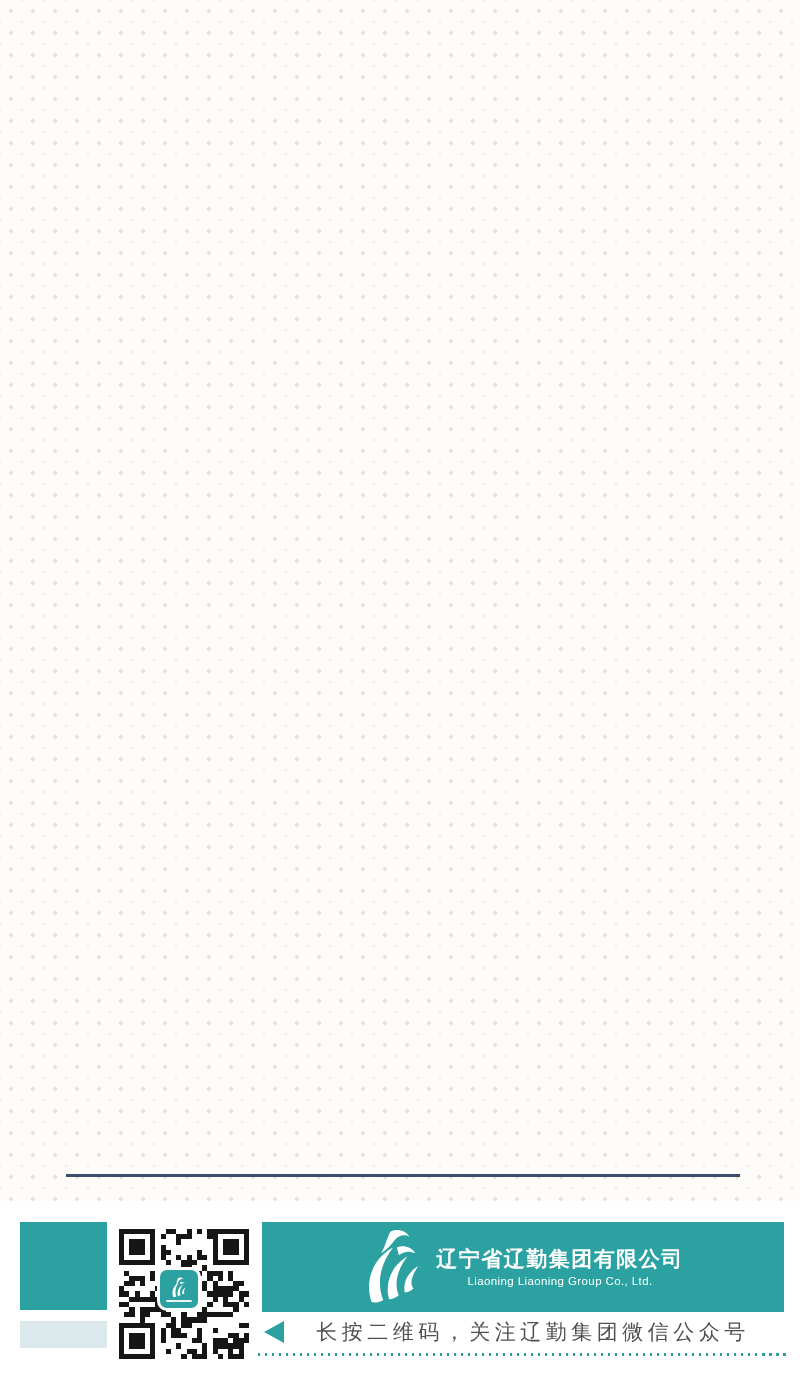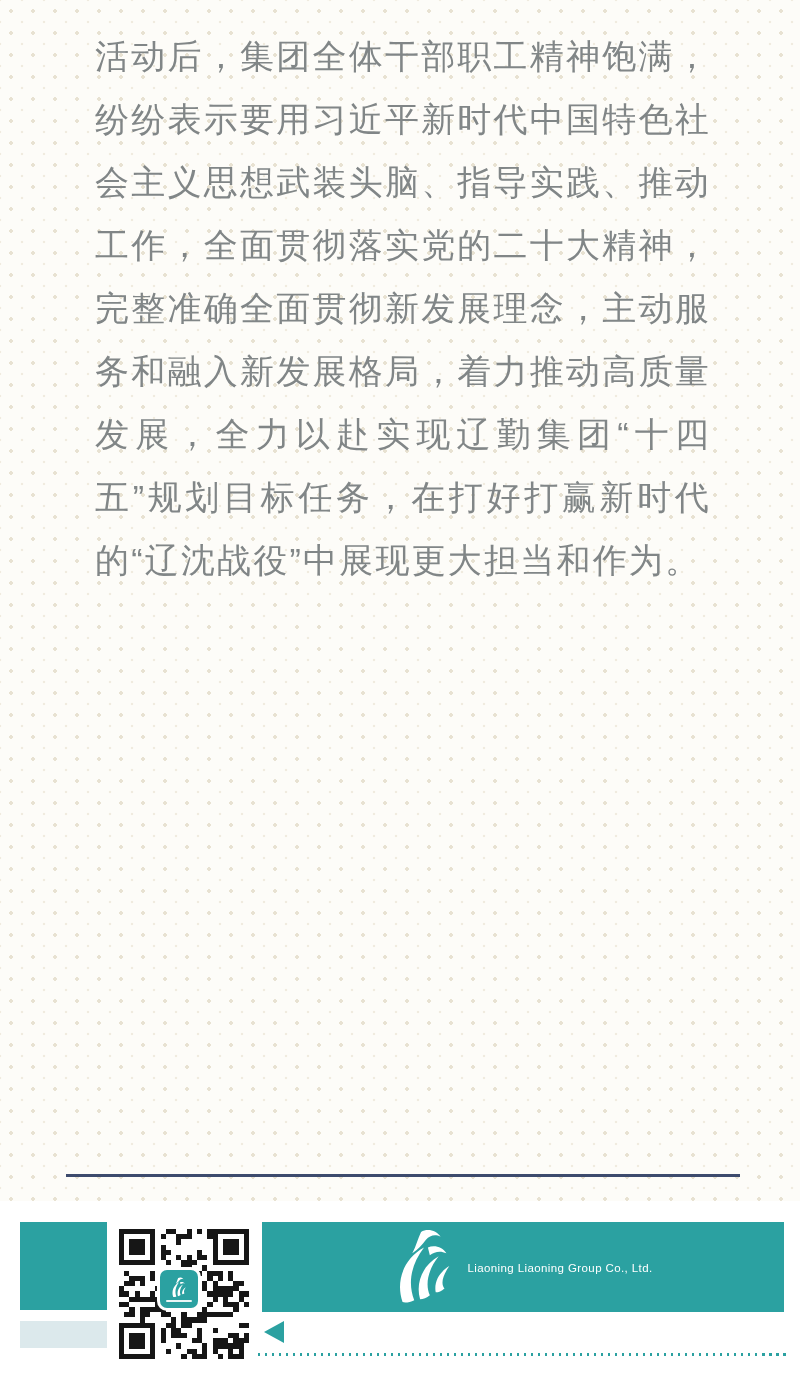--- a/index.html
+++ b/index.html
@@ -71,21 +71,20 @@
     background-image:repeating-linear-gradient(to right,var(--accent,#2ba1a1) 0 2.5px,transparent 2.5px 7px);
   }
 </style>
 </head>
 <body>
 
 <div class="page">
 
   <div class="content">
     <div class="textblock">
-      <p>活动后，集团全体干部职工精神饱满，纷纷表示要用习近平新时代中国特色社会主义思想武装头脑、指导实践、推动工作，全面贯彻落实党的二十大精神，完整准确全面贯彻新发展理念，主动服务和融入新发展格局，着力推动高质量发展，全力以赴实现辽勤集团“十四五”规划目标任务，在打好打赢新时代的“辽沈战役”中展现更大担当和作为。</p>
     </div>
     <div class="divider"></div>
   </div>
 
   <div class="footer">
 
     <div class="block-teal"></div>
     <div class="block-light"></div>
 
     <div class="qr">
@@ -734,24 +733,26 @@
       <svg class="phoenix" viewBox="0 0 60 80" xmlns="http://www.w3.org/2000/svg">
         <g fill="#ffffff">
           <path d="M8 76 C1 56 8 32 30 20 C17 37 13 56 20 74 C16 76 11 77 8 76 Z"></path>
           <path d="M26 73 C21 56 29 38 45 29 C34 43 31 58 36 69 C33 72 29 73 26 73 Z"></path>
           <path d="M42 66 C40 55 46 45 56 39 C49 49 47 57 51 62 C48 65 45 66 42 66 Z"></path>
           <path d="M27 4 C33 0 43 2 47 9 C41 6 36 8 32 12 C28 17 24 22 18 26 C22 18 24 10 27 4 Z"></path>
           <path d="M34 20 C40 17 49 19 53 26 C47 23 41 24 36 28 Z"></path>
         </g>
       </svg>
       <div class="brandtext">
+        <div class="brand-cn">辽宁省辽勤集团有限公司</div>
         <div class="brand-en">Liaoning Liaoning Group Co., Ltd.</div>
       </div>
     </div>
 
     <div class="caption-strip">
       <div class="tri"></div>
+      <div class="caption">长按二维码，关注辽勤集团微信公众号</div>
     </div>
 
     <div class="dotline"></div>
 
   </div>
 </div>
 
 </body></html>

